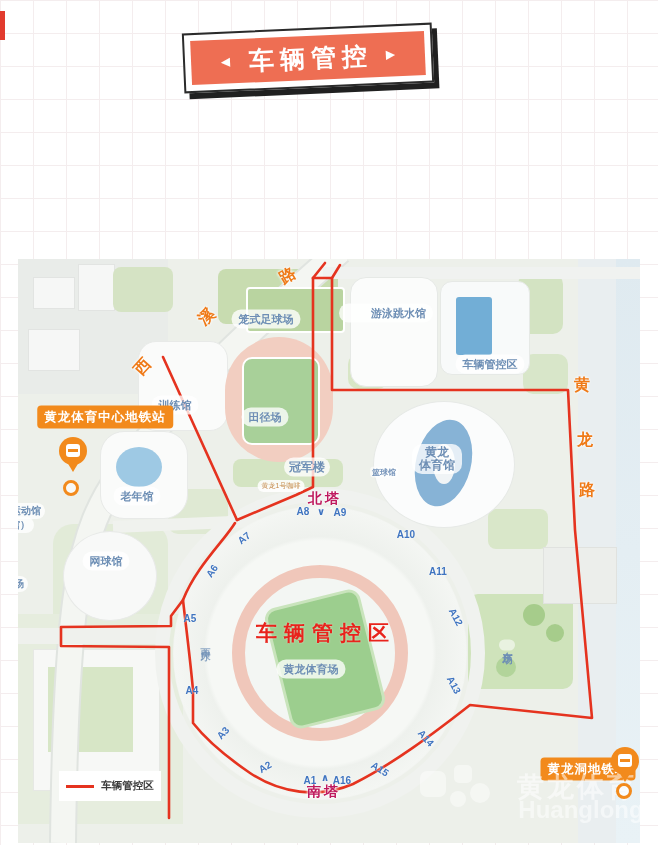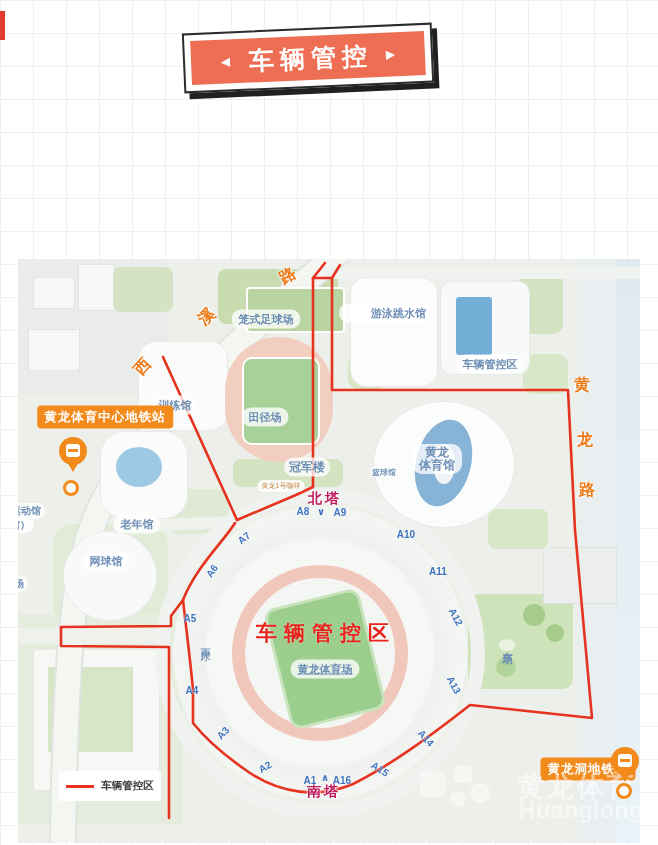--- a/index.html
+++ b/index.html
@@ -138,35 +138,35 @@
 
     <div class="wshape" style="left:402px;top:512px;width:26px;height:26px;border-radius:7px;"></div>
     <div class="wshape" style="left:436px;top:506px;width:18px;height:18px;border-radius:5px;"></div>
     <div class="wshape" style="left:432px;top:532px;width:16px;height:16px;border-radius:50%;"></div>
     <div class="wshape" style="left:452px;top:524px;width:20px;height:20px;border-radius:50%;"></div>
 
     <div id="map-labels">
         <div class="ml pill" style="left: 248px; top: 60px; transform: translate(-50%, -50%);">笼式足球场</div>
         <div class="ml pill" style="left: 157px; top: 146px; transform: translate(-50%, -50%);">训练馆</div>
         <div class="ml pill" style="left: 247px; top: 158px; transform: translate(-50%, -50%);">田径场</div>
-        <div class="ml pill" style="left: 119px; top: 237px; transform: translate(-50%, -50%); margin-top: 28px;">老年馆</div>
+        <div class="ml pill" style="left: 119px; top: 237px; transform: translate(-50%, -50%);">老年馆</div>
         <div class="ml pill" style="left: 88px; top: 302px; transform: translate(-50%, -50%);">网球馆</div>
         <div class="ml pill" style="left: 368px; top: 54px; transform: translate(-50%, -50%); padding-left: 32px;">游泳跳水馆</div>
         <div class="ml pill" style="left: 472px; top: 105px; transform: translate(-50%, -50%);">车辆管控区</div>
         <div class="ml pill twoline" style="left: 419px; top: 200px; transform: translate(-50%, -50%); font-family: Liberation Serif, serif;">黄龙
 体育馆</div>
         <div class="ml tinyblue" style="left: 366px; top: 197px; transform: translate(-50%, -50%); margin-top: 16px;">篮球馆</div>
         <div class="ml pill sm" style="left: 289px; top: 208px; transform: translate(-50%, -50%);">冠军楼</div>
         <div class="ml tinytag" style="left: 263px; top: 227px; transform: translate(-50%, -50%);">黄龙1号咖啡</div>
         <div class="ml tower" style="left: 307px; top: 240px; transform: translate(-50%, -50%);">北塔</div>
         <div class="ml tower" style="left: 306px; top: 533px; transform: translate(-50%, -50%);">南塔</div>
         <div class="ml vertdim" style="left: 187px; top: 384px; transform: translate(-50%, -50%);">西大厅</div>
         <div class="ml vertpill" style="left: 489px; top: 386px; transform: translate(-50%, -50%);">东广场</div>
         <div class="ml bigred" style="left: 308px; top: 374px; transform: translate(-50%, -50%);">车辆管控区</div>
-        <div class="ml pill" style="left: 307px; top: 410px; transform: translate(-50%, -50%); text-decoration: underline;">黄龙体育场</div>
+        <div class="ml pill" style="left: 293px; top: 410px; transform: translate(-50%, -50%);">黄龙体育场</div>
         <div class="ml pill clip" style="left: 8px; top: 252px; transform: translate(-50%, -50%);">运动馆</div>
         <div class="ml pill clip" style="left: 2px; top: 266px; transform: translate(-50%, -50%);">馆）</div>
         <div class="ml pill clip" style="left: 1px; top: 325px; transform: translate(-50%, -50%);">场</div>
         <div class="ml road" style="left: 125px; top: 108px; transform: translate(-50%, -50%) rotate(-48deg);">西</div>
         <div class="ml road" style="left: 189px; top: 58px; transform: translate(-50%, -50%) rotate(-42deg);">溪</div>
         <div class="ml road" style="left: 270px; top: 17px; transform: translate(-50%, -50%) rotate(-30deg);">路</div>
         <div class="ml road" style="left: 564px; top: 126px; transform: translate(-50%, -50%);">黄</div>
         <div class="ml road" style="left: 567px; top: 181px; transform: translate(-50%, -50%);">龙</div>
         <div class="ml road" style="left: 569px; top: 231px; transform: translate(-50%, -50%);">路</div>
         <div class="ml gate" style="left: 226px; top: 279px; transform: translate(-50%, -50%) rotate(-40deg);">A7</div>

